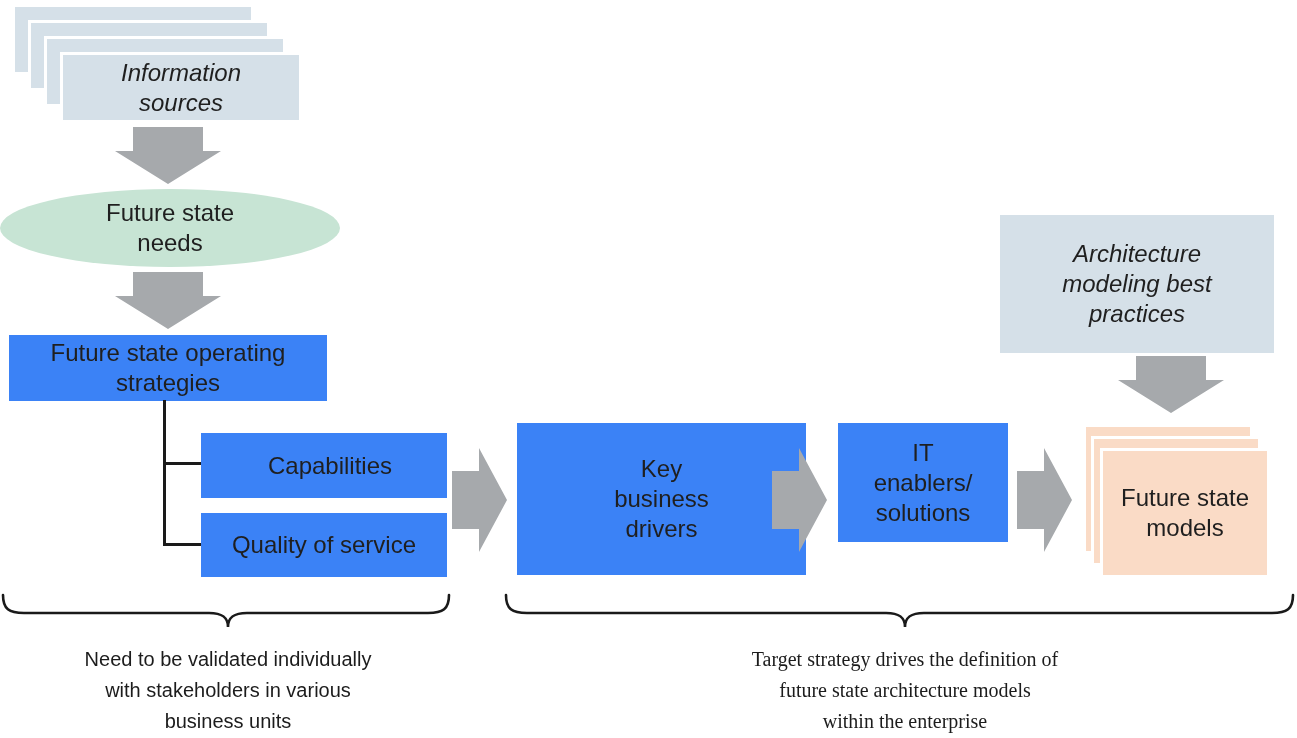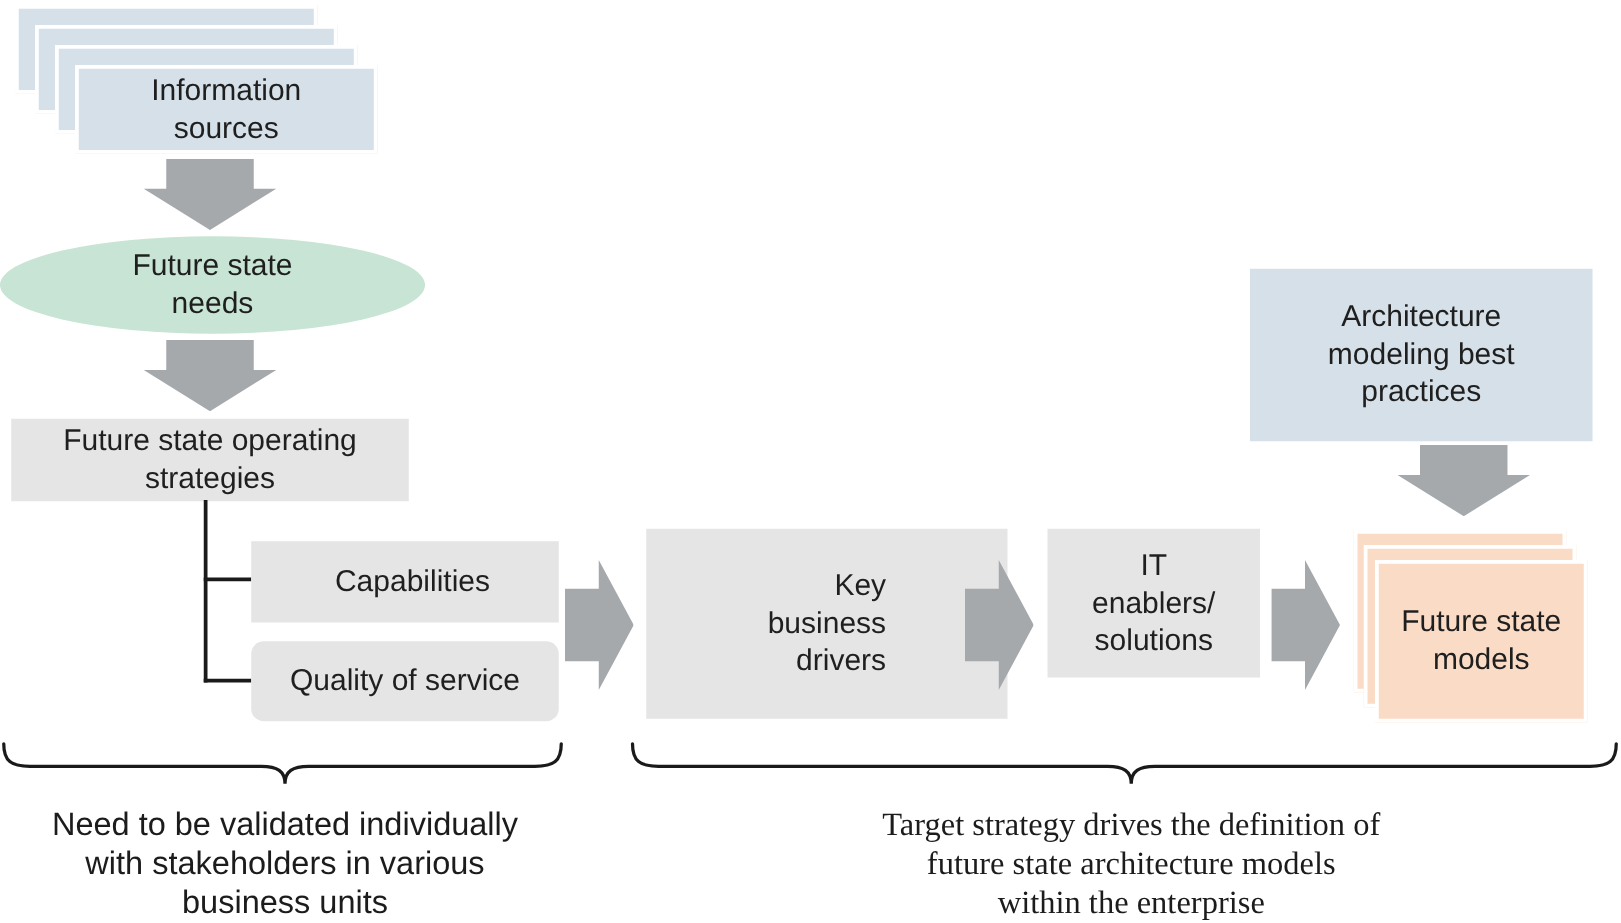--- a/index.html
+++ b/index.html
@@ -5,37 +5,37 @@
   html,body{margin:0;padding:0;background:#fff;}
   #canvas{
     position:relative;width:1297px;height:738px;background:#ffffff;
     font-family:"Liberation Sans","DejaVu Sans",sans-serif;color:#1f1f1f;overflow:hidden;
   }
   .node{
     position:absolute;display:flex;align-items:center;justify-content:center;
     text-align:center;font-size:24px;line-height:30px;white-space:pre-line;
     box-sizing:border-box;
   }
-  .blue{background:#d5e0e8;}
+  .blue{background:#d5e0e8;font-style:italic;}
   .green{background:#c7e4d4;}
-  .purple{background:#e5e5e5;}
+  .purple{background:#3b82f6;}
   .peach{background:#fadbc6;}
   .stack-layer{position:absolute;box-sizing:border-box;border:3px solid #ffffff;}
   .ellipse{border-radius:50%;}
   .arrow-down{
     position:absolute;width:106px;height:57px;background:#a6a9ac;
     clip-path:polygon(18px 0,88px 0,88px 24px,106px 24px,53px 57px,0px 24px,18px 24px);
   }
   .arrow-right{
     position:absolute;width:55px;height:104px;background:#a6a9ac;
     clip-path:polygon(0px 23px,27px 23px,27px 0px,55px 52px,27px 104px,27px 81px,0px 81px);
   }
   .connector{position:absolute;background:#1a1a1a;}
   .caption{
-    position:absolute;text-align:center;font-size:26px;line-height:31px;
+    position:absolute;text-align:center;font-size:20px;line-height:31px;
     white-space:pre-line;color:#1c1c1c;
   }
   .brace-svg{position:absolute;left:0;top:0;width:1297px;height:738px;pointer-events:none;}
   .brace{fill:none;stroke:#1a1a1a;stroke-width:2.6;stroke-linecap:round;}
 </style>
 </head>
 <body>
 
 <div id="canvas">
 
@@ -56,25 +56,25 @@
 
   <div class="node purple" style="left:9px;top:335px;width:318px;height:66px;">Future state operating
 strategies</div>
 
   <div class="connector" style="left:163px;top:400px;width:3px;height:146px;"></div>
   <div class="connector" style="left:163px;top:462px;width:38px;height:3px;"></div>
   <div class="connector" style="left:163px;top:543px;width:38px;height:3px;"></div>
 
   <div class="node purple" style="left:201px;top:433px;width:246px;height:65px;padding-left:12px;">Capabilities</div>
 
-  <div class="node purple" style="left:201px;top:513px;width:246px;height:64px;border-radius:10px;">Quality of service</div>
+  <div class="node purple" style="left:201px;top:513px;width:246px;height:64px;">Quality of service</div>
 
   <div class="arrow-right" style="left:452px;top:448px;"></div>
 
-  <div class="node purple" style="left:517px;top:423px;width:289px;height:152px;text-align:right;">Key
+  <div class="node purple" style="left:517px;top:423px;width:289px;height:152px;">Key
 business
 drivers</div>
 
   <div class="arrow-right" style="left:772px;top:448px;"></div>
 
   <div class="node purple" style="left:838px;top:423px;width:170px;height:119px;">IT
 enablers/
 solutions</div>
 
   <div class="arrow-right" style="left:1017px;top:448px;"></div>

